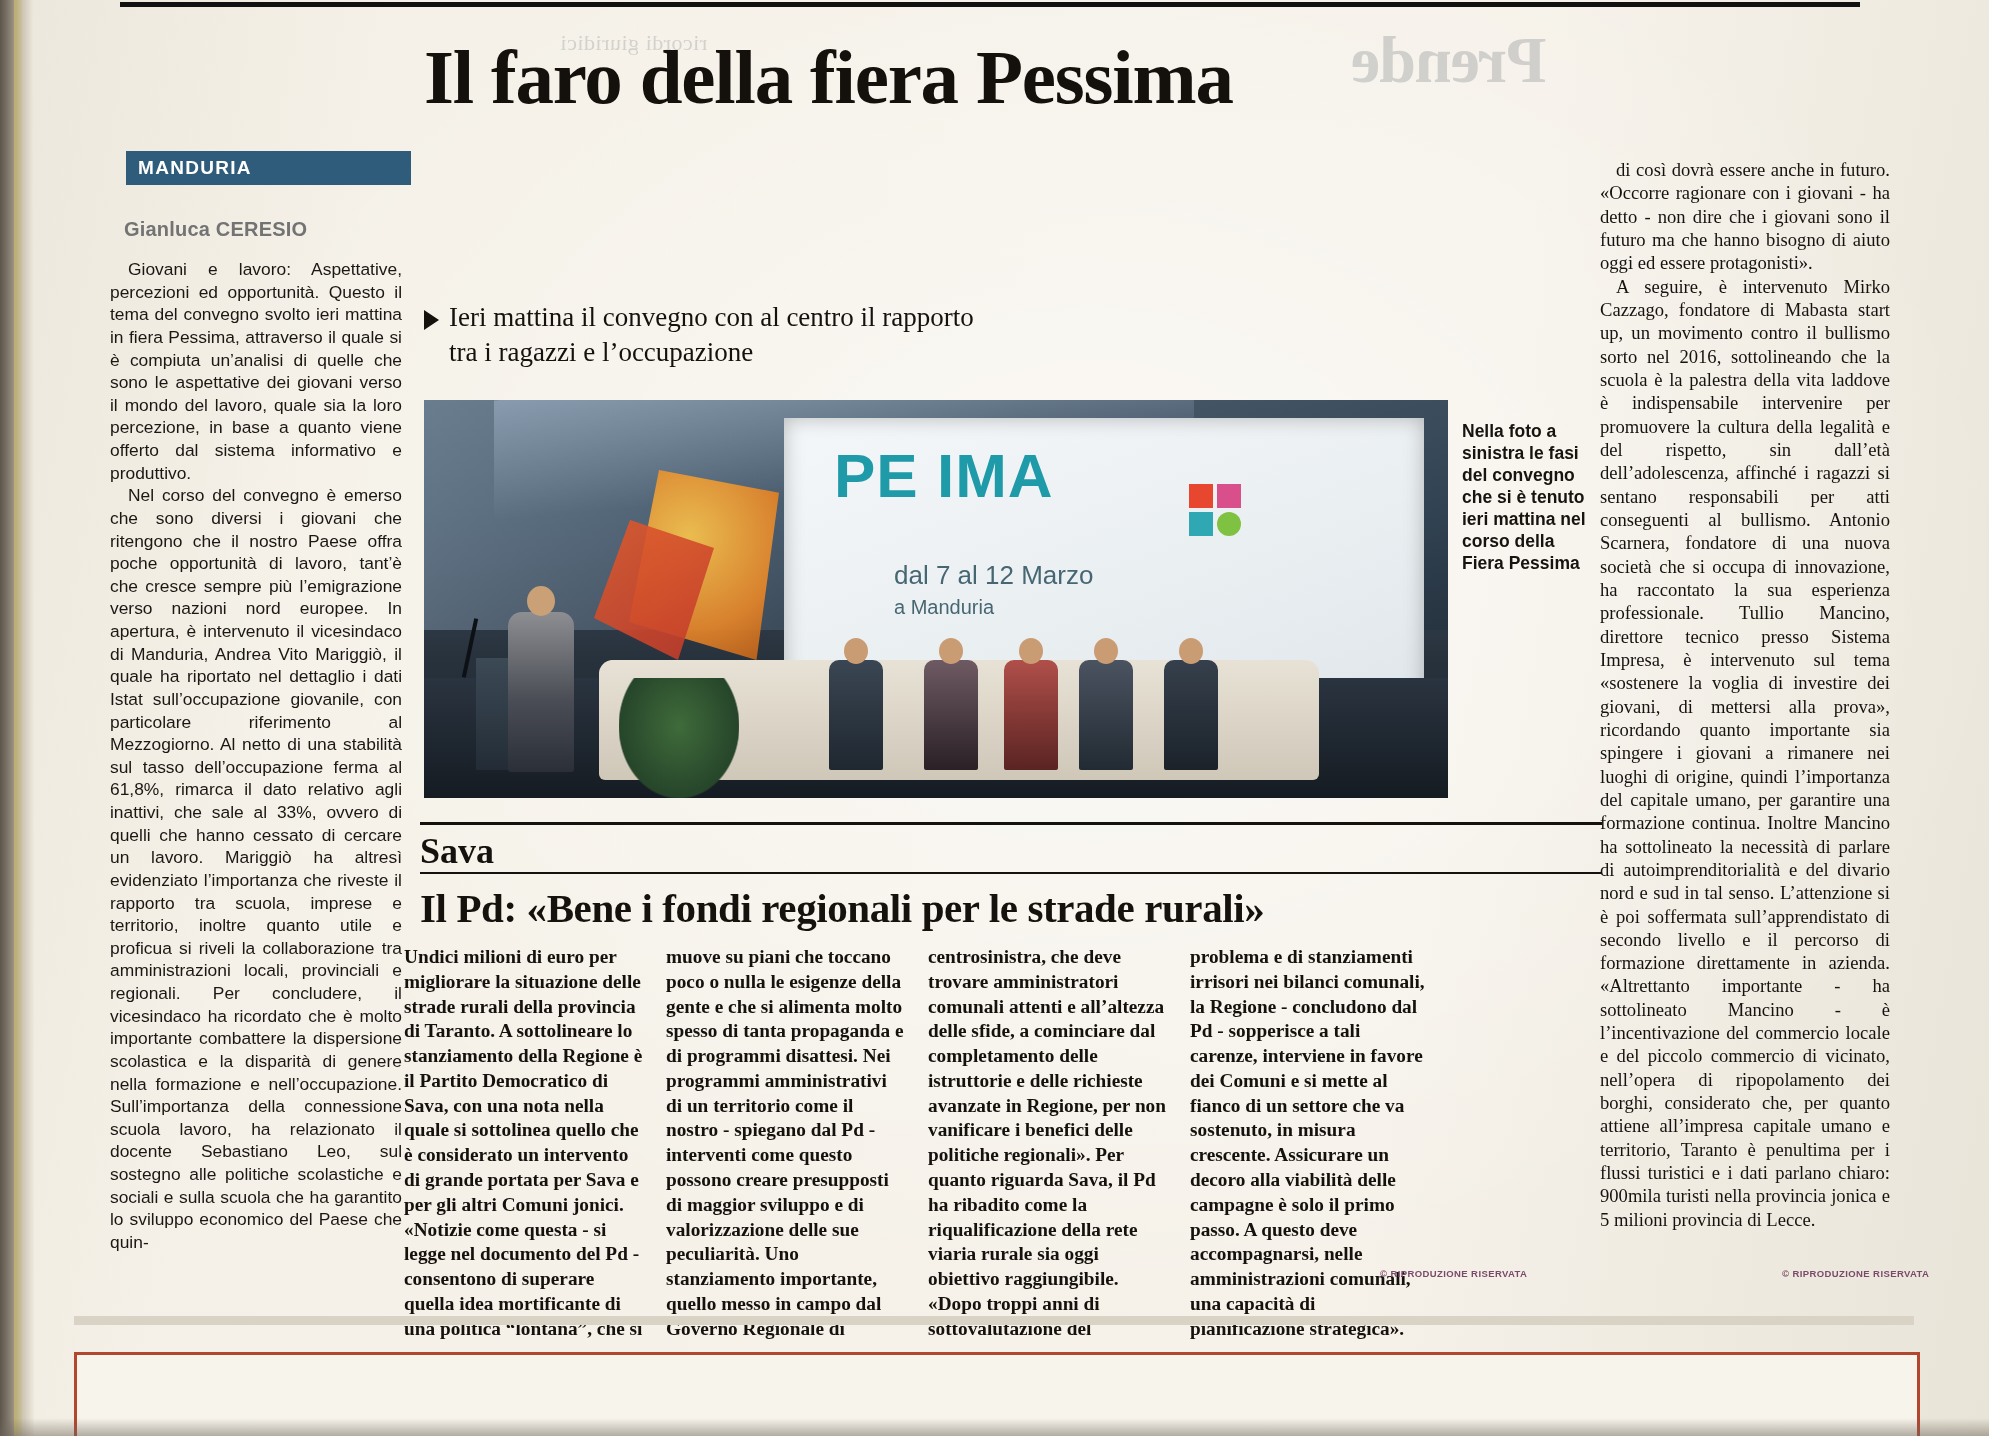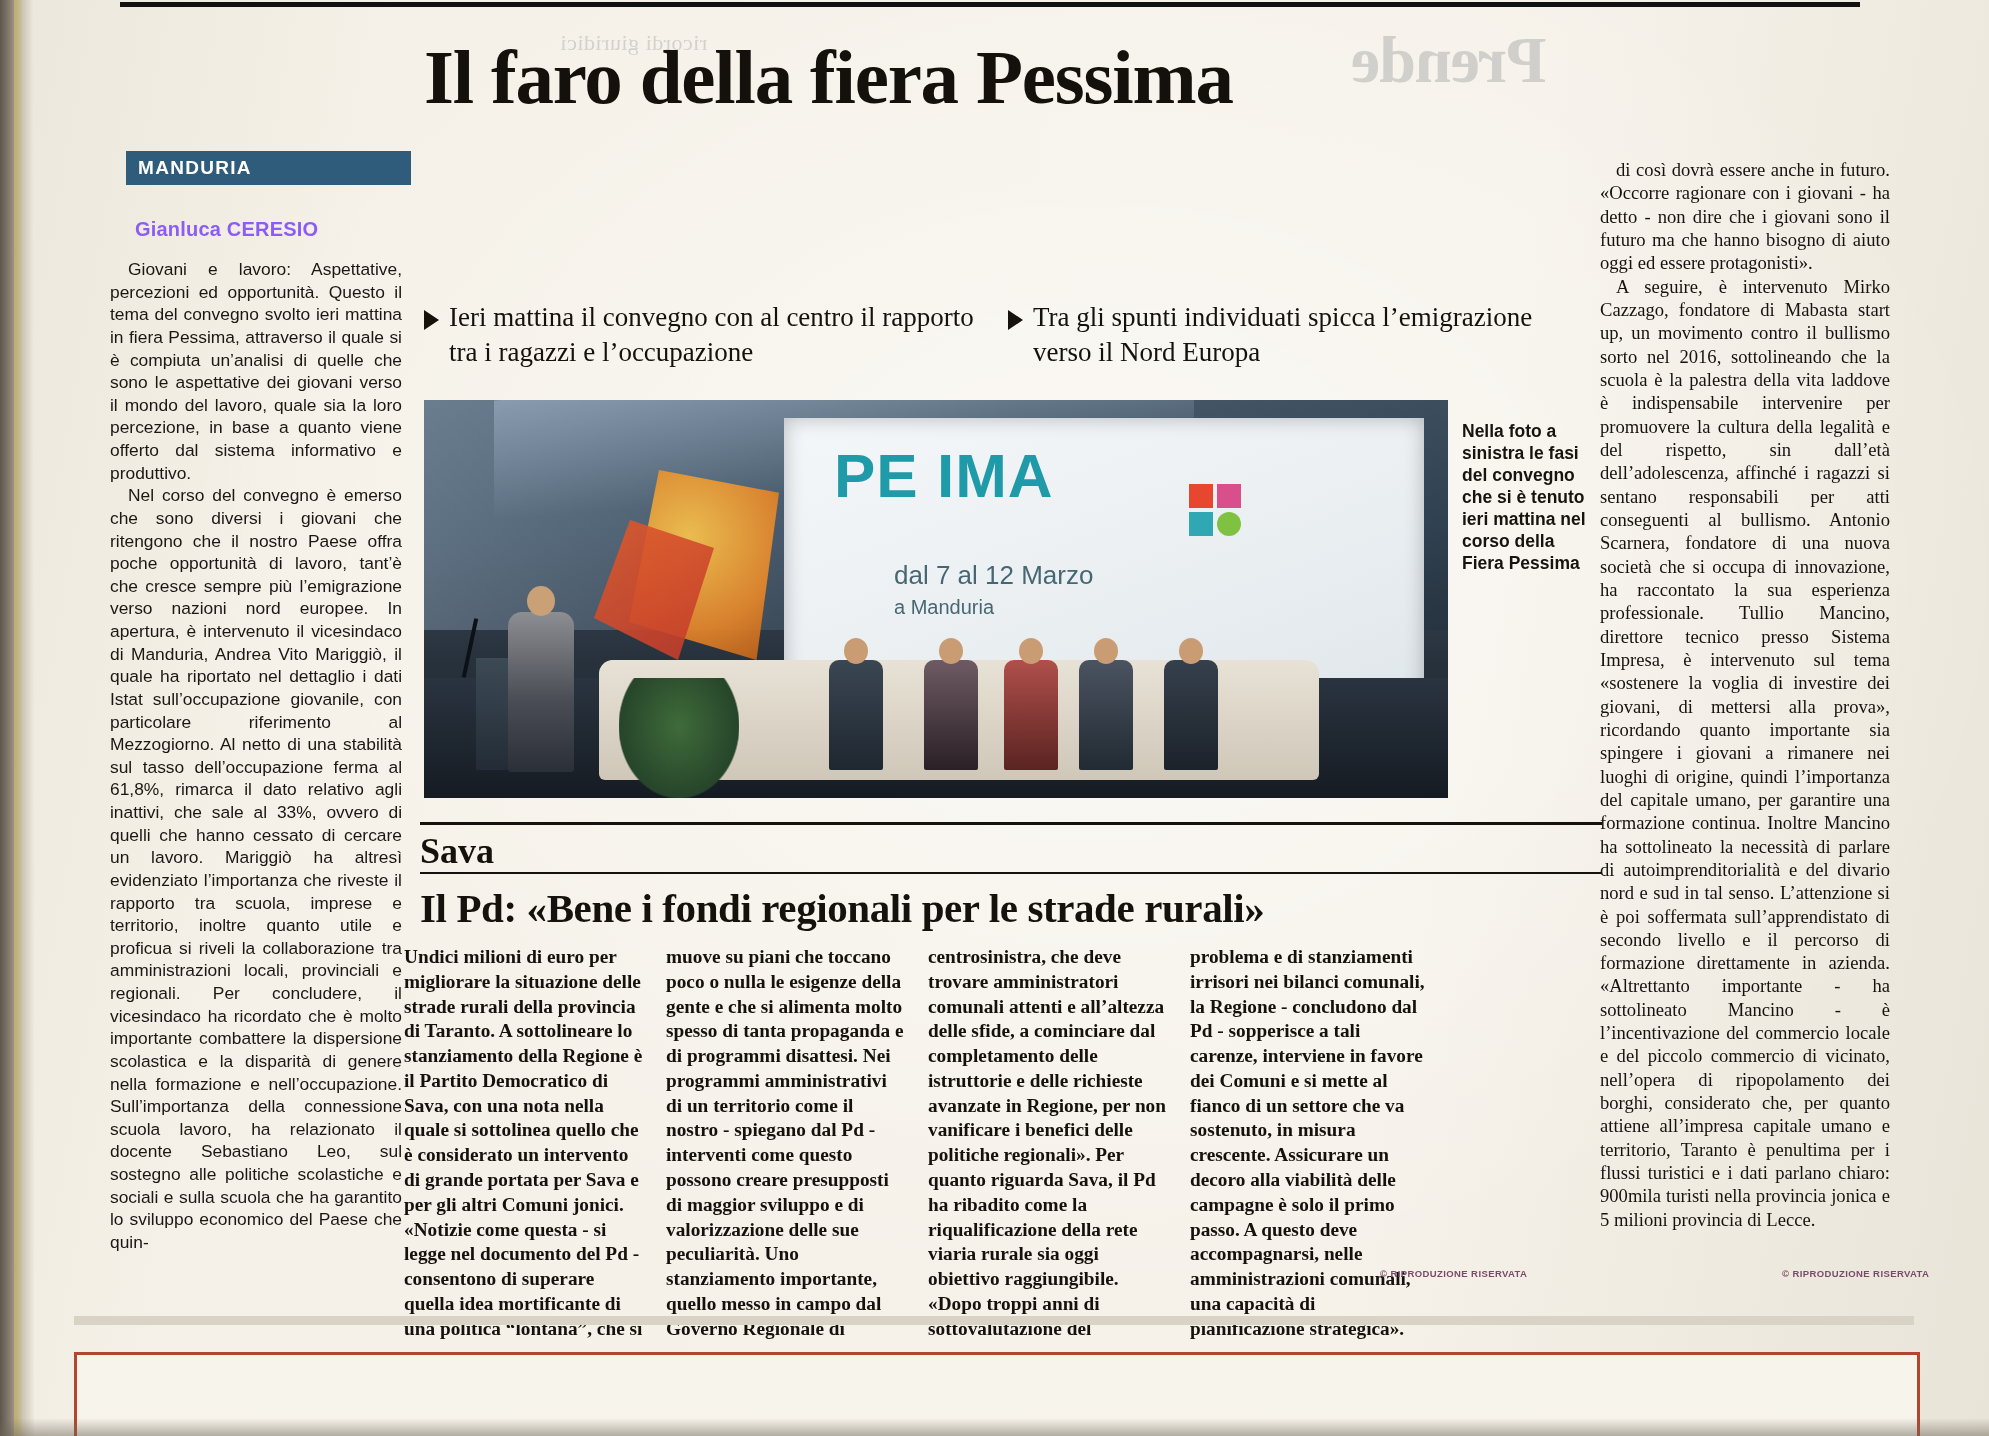--- a/index.html
+++ b/index.html
@@ -109,23 +109,22 @@
     align-items: center;
     padding-left: 12px;
     box-sizing: border-box;
   }
   .byline {
     position: absolute;
     left: 124px; top: 218px;
     font-family: "Liberation Sans", sans-serif;
     font-weight: bold;
     font-size: 20px;
-    color: #8b5cf6;
+    color: #737373;
     letter-spacing: .2px;
-    margin-left: 11px;
   }
   .byline .sur { text-transform: uppercase; }
 
   
   .subs {
     position: absolute;
     left: 424px; top: 300px;
     width: 1150px;
     display: flex;
     gap: 24px;
@@ -407,24 +406,20 @@
   <div class="byline">
     <span>Gianluca</span>
     <span class="sur">CERESIO</span>
   </div>
 
   <div class="subs">
     <div class="sub">
       <span class="tri"></span>
       <span>Ieri mattina il convegno con al centro il rapporto tra i ragazzi e l’occupazione</span>
     </div>
-    <div class="sub">
-      <span class="tri"></span>
-      <span>Tra gli spunti individuati spicca l’emigrazione verso il Nord Europa</span>
-    </div>
   </div>
 
   <div class="col-left">
     <p class="first">Giovani e lavoro: Aspettative, percezioni ed opportunità. Questo il tema del convegno svolto ieri mattina in fiera Pessima, attraverso il quale si è compiuta un’analisi di quelle che sono le aspettative dei giovani verso il mondo del lavoro, quale sia la loro percezione, in base a quanto viene offerto dal sistema informativo e produttivo.</p>
     <p>Nel corso del convegno è emerso che sono diversi i giovani che ritengono che il nostro Paese offra poche opportunità di lavoro, tant’è che cresce sempre più l’emigrazione verso nazioni nord europee. In apertura, è intervenuto il vicesindaco di Manduria, Andrea Vito Mariggiò, il quale ha riportato nel dettaglio i dati Istat sull’occupazione giovanile, con particolare riferimento al Mezzogiorno. Al netto di una stabilità sul tasso dell’occupazione ferma al 61,8%, rimarca il dato relativo agli inattivi, che sale al 33%, ovvero di quelli che hanno cessato di cercare un lavoro. Mariggiò ha altresì evidenziato l’importanza che riveste il rapporto tra scuola, imprese e territorio, inoltre quanto utile e proficua si riveli la collaborazione tra amministrazioni locali, provinciali e regionali. Per concludere, il vicesindaco ha ricordato che è molto importante combattere la dispersione scolastica e la disparità di genere nella formazione e nell’occupazione. Sull’importanza della connessione scuola lavoro, ha relazionato il docente Sebastiano Leo, sul sostegno alle politiche scolastiche e sociali e sulla scuola che ha garantito lo sviluppo economico del Paese che quin-</p>
   </div>
 
   <div class="col-right">
     <p>di così dovrà essere anche in futuro. «Occorre ragionare con i giovani - ha detto - non dire che i giovani sono il futuro ma che hanno bisogno di aiuto oggi ed essere protagonisti».</p>
     <p>A seguire, è intervenuto Mirko Cazzago, fondatore di Mabasta start up, un movimento contro il bullismo sorto nel 2016, sottolineando che la scuola è la palestra della vita laddove è indispensabile intervenire per promuovere la cultura della legalità e del rispetto, sin dall’età dell’adolescenza, affinché i ragazzi si sentano responsabili per atti conseguenti al bullismo. Antonio Scarnera, fondatore di una nuova società che si occupa di innovazione, ha raccontato la sua esperienza professionale. Tullio Mancino, direttore tecnico presso Sistema Impresa, è intervenuto sul tema «sostenere la voglia di investire dei giovani, di mettersi alla prova», ricordando quanto importante sia spingere i giovani a rimanere nei luoghi di origine, quindi l’importanza del capitale umano, per garantire una formazione continua. Inoltre Mancino ha sottolineato la necessità di parlare di autoimprenditorialità e del divario nord e sud in tal senso. L’attenzione si è poi soffermata sull’apprendistato di secondo livello e il percorso di formazione direttamente in azienda. «Altrettanto importante - ha sottolineato Mancino - è l’incentivazione del commercio locale e del piccolo commercio di vicinato, nell’opera di ripopolamento dei borghi, considerato che, per quanto attiene all’impresa capitale umano e territorio, Taranto è penultima per i flussi turistici e i dati parlano chiaro: 900mila turisti nella provincia jonica e 5 milioni provincia di Lecce.</p>

